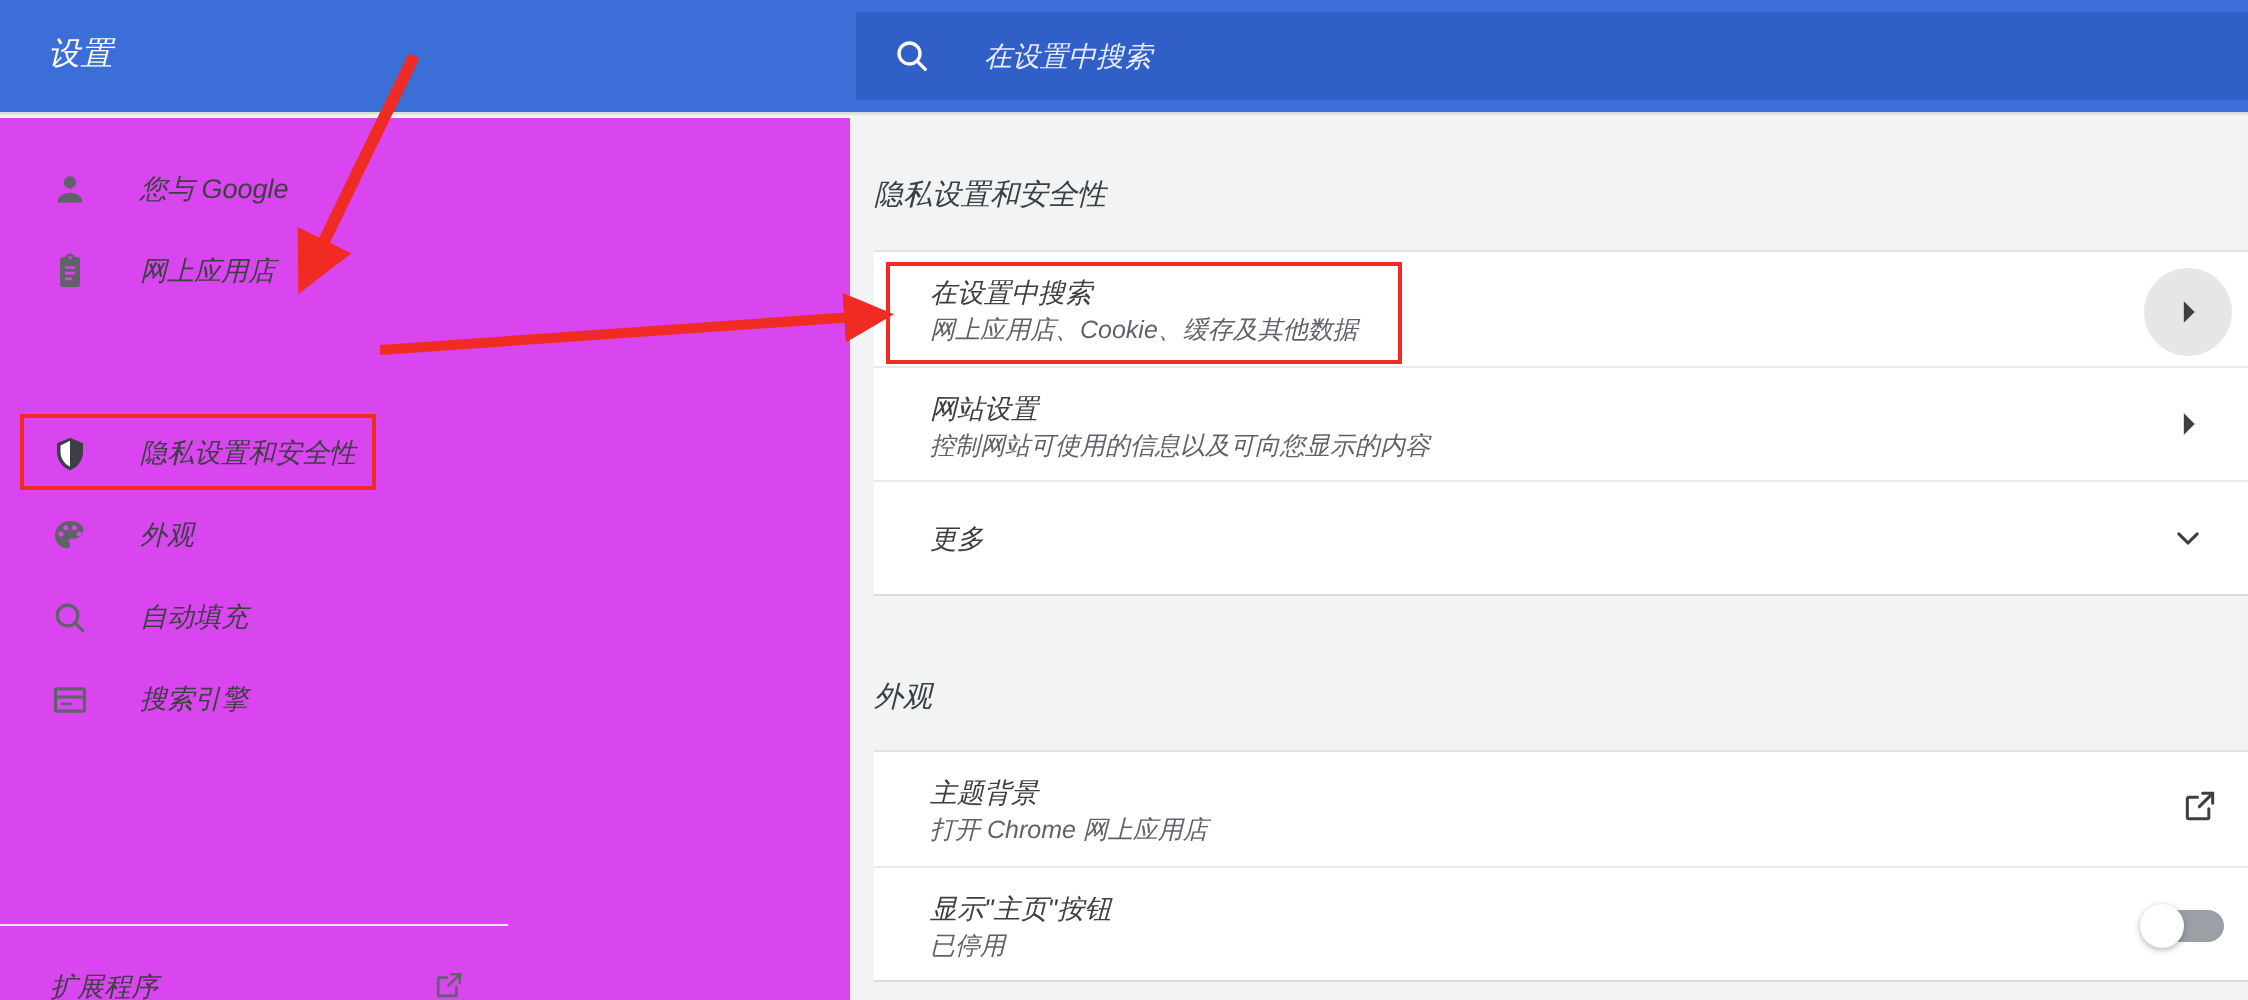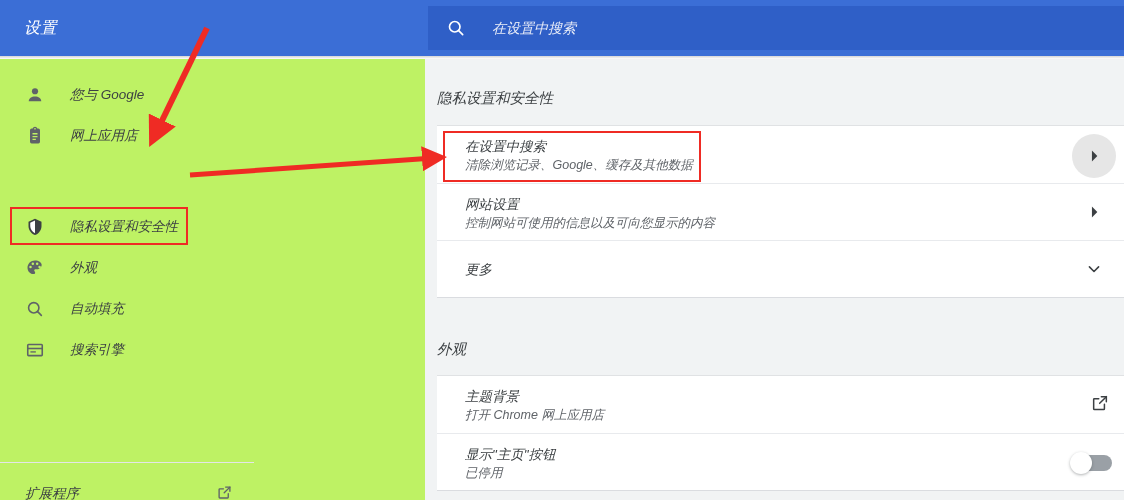--- a/index.html
+++ b/index.html
@@ -73,21 +73,21 @@
     background: linear-gradient(to bottom, rgba(60,64,67,0.22), rgba(60,64,67,0));
   }
 
   
   .sidebar {
     position: absolute;
     left: 0;
     top: 59px;
     width: 425px;
     height: 441px;
-    background: #bef264;
+    background: #d946ef;
     box-sizing: border-box;
   }
   .nav-item {
     position: absolute;
     left: 0;
     width: 260px;
     height: 40px;
     display: flex;
     align-items: center;
     box-sizing: border-box;
@@ -405,21 +405,21 @@
   </div>
 
   <div class="content">
 
     <div class="section-title" style="top:29px">隐私设置和安全性</div>
 
     <div class="card" style="top:66px">
 
       <div class="row">
         <div class="row-title">在设置中搜索</div>
-        <div class="row-sub">清除浏览记录、Google、缓存及其他数据</div>
+        <div class="row-sub">网上应用店、Cookie、缓存及其他数据</div>
         <div class="chev-circle">
           <span class="chev-inner">
             <svg viewBox="0 0 24 24" width="20" height="20" fill="#3c4043">
               <path d="M9.5 5.5 16 12l-6.5 6.5z"></path>
             </svg>
           </span>
         </div>
       </div>
 
       <div class="row">

